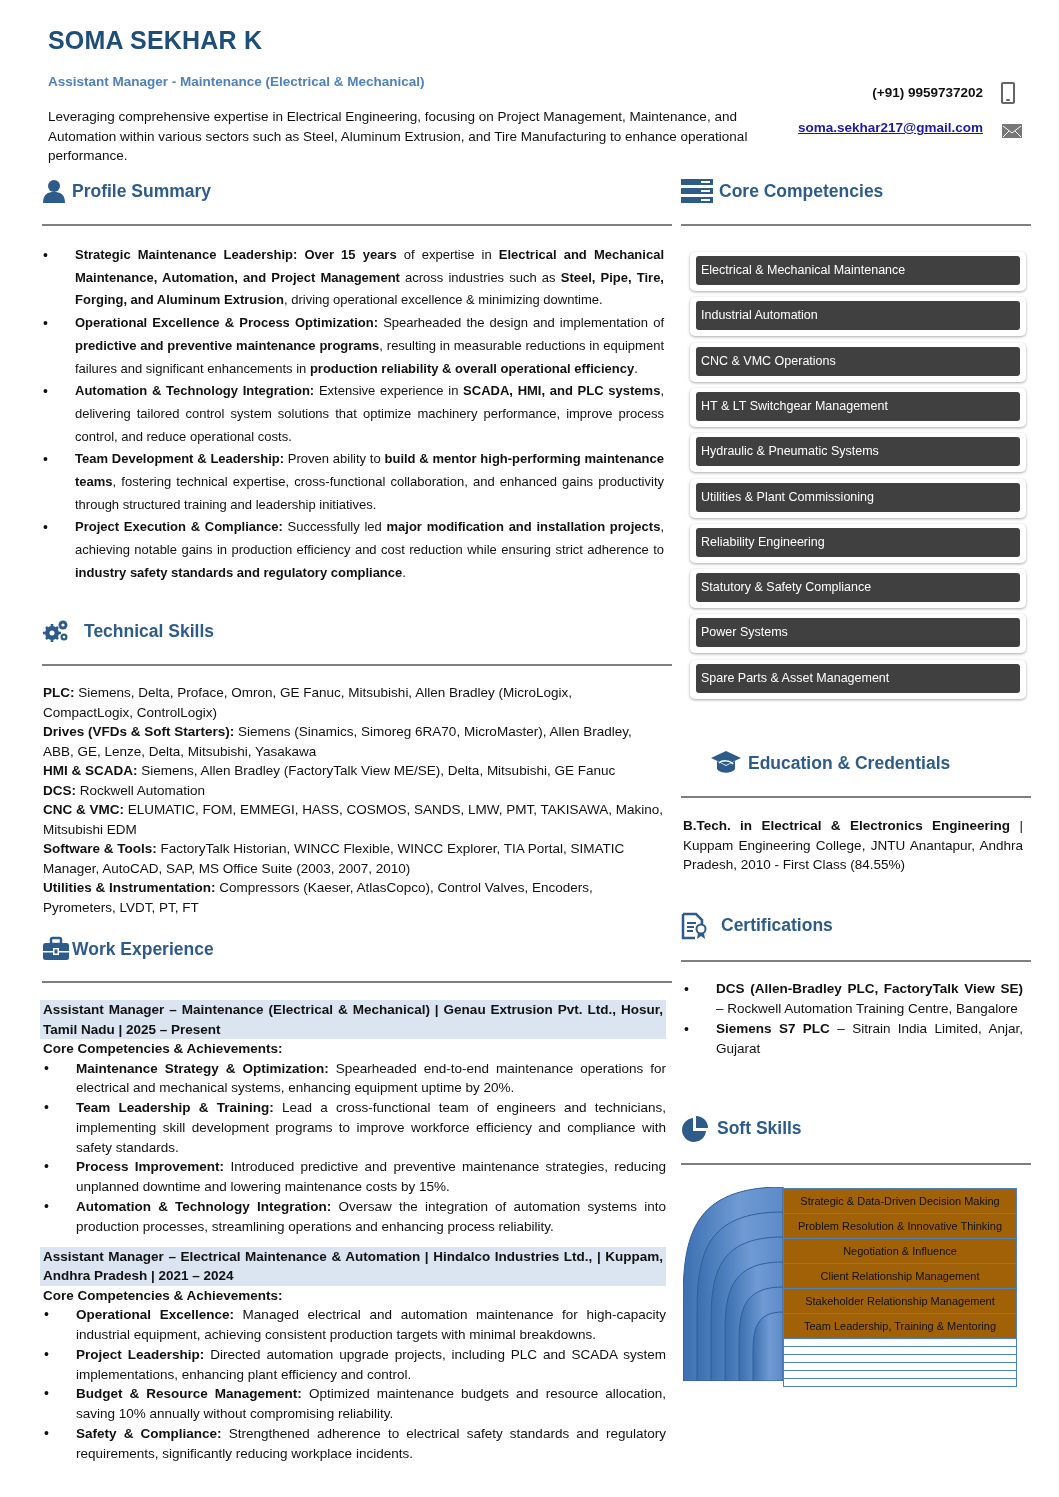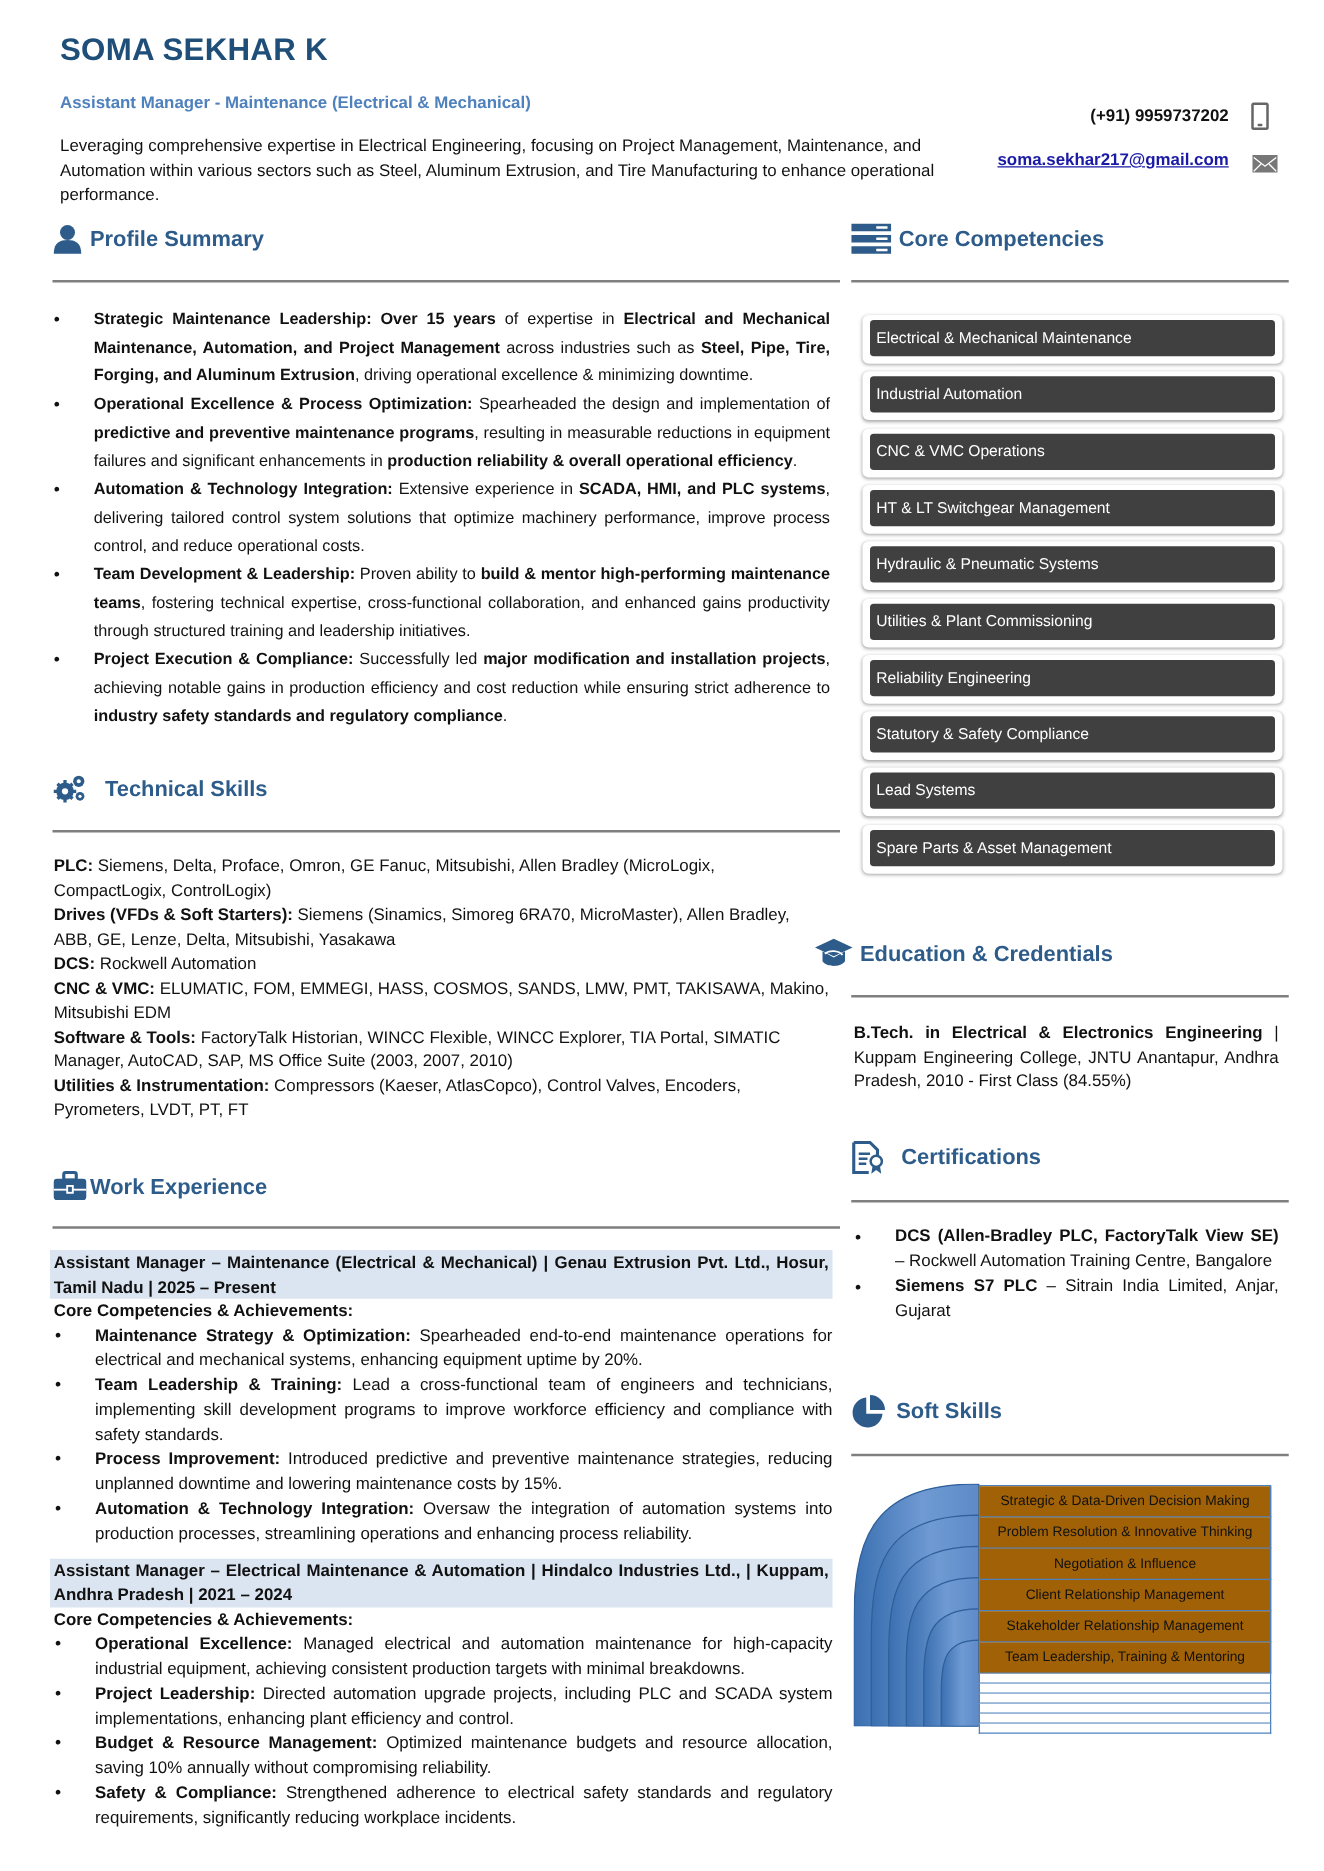--- a/index.html
+++ b/index.html
@@ -98,20 +98,21 @@
         </g>
         <circle cx="10" cy="15" r="2.5" fill="#fff"></circle>
       </svg>
   </span>
   <span>Technical Skills</span>
 </div>
 <div class="abs rule" style="left:42px; top:664px; width:630px;"></div>
 <div class="abs ts" id="ts-list">
     <p><b>PLC:</b><span> Siemens, Delta, Proface, Omron, GE Fanuc, Mitsubishi, Allen Bradley (MicroLogix, CompactLogix, ControlLogix)</span></p>
     <p><b>Drives (VFDs &amp; Soft Starters):</b><span> Siemens (Sinamics, Simoreg 6RA70, MicroMaster), Allen Bradley, ABB, GE, Lenze, Delta, Mitsubishi, Yasakawa</span></p>
+    <p><b>HMI &amp; SCADA:</b><span> Siemens, Allen Bradley (FactoryTalk View ME/SE), Delta, Mitsubishi, GE Fanuc</span></p>
     <p><b>DCS:</b><span> Rockwell Automation</span></p>
     <p><b>CNC &amp; VMC:</b><span> ELUMATIC, FOM, EMMEGI, HASS, COSMOS, SANDS, LMW, PMT, TAKISAWA, Makino, Mitsubishi EDM</span></p>
     <p><b>Software &amp; Tools:</b><span> FactoryTalk Historian, WINCC Flexible, WINCC Explorer, TIA Portal, SIMATIC Manager, AutoCAD, SAP, MS Office Suite (2003, 2007, 2010)</span></p>
     <p><b>Utilities &amp; Instrumentation:</b><span> Compressors (Kaeser, AtlasCopco), Control Valves, Encoders, Pyrometers, LVDT, PT, FT</span></p>
   </div>
 
 <div class="abs sec-head" style="left:42px; top:936px;">
   <span class="ic">
     <svg width="28" height="26" viewBox="0 0 28 26">
         <rect x="9" y="2" width="10" height="6" rx="1.5" fill="none" stroke="#2e5c8a" stroke-width="2.5"></rect>
@@ -184,28 +185,28 @@
     <div class="abs cc-box" style="top: 478.5px;">
       <div class="inner">Utilities &amp; Plant Commissioning</div>
     </div>
     <div class="abs cc-box" style="top: 523.8px;">
       <div class="inner">Reliability Engineering</div>
     </div>
     <div class="abs cc-box" style="top: 569.1px;">
       <div class="inner">Statutory &amp; Safety Compliance</div>
     </div>
     <div class="abs cc-box" style="top: 614.4px;">
-      <div class="inner">Lead Systems</div>
+      <div class="inner">Power Systems</div>
     </div>
     <div class="abs cc-box" style="top: 659.7px;">
       <div class="inner">Spare Parts &amp; Asset Management</div>
     </div>
   </div>
 
-<div class="abs sec-head" style="left:650px; top:750px;text-align:center;">
+<div class="abs sec-head" style="left:710px; top:750px;">
   <span class="ic" style="width:34px;">
     <svg width="32" height="26" viewBox="0 0 32 26">
         <polygon points="16,1 31,8 16,15 1,8" fill="#2e5c8a"></polygon>
         <path d="M7,11 L7,19 C10,24 22,24 25,19 L25,11 L16,16 Z" fill="#2e5c8a"></path>
         <path d="M9,13 C12,10 20,10 23,14" stroke="#fff" stroke-width="1.5" fill="none"></path>
       </svg>
   </span>
   <span>Education &amp; Credentials</span>
 </div>
 <div class="abs rule" style="left:681px; top:796px; width:350px;"></div>

